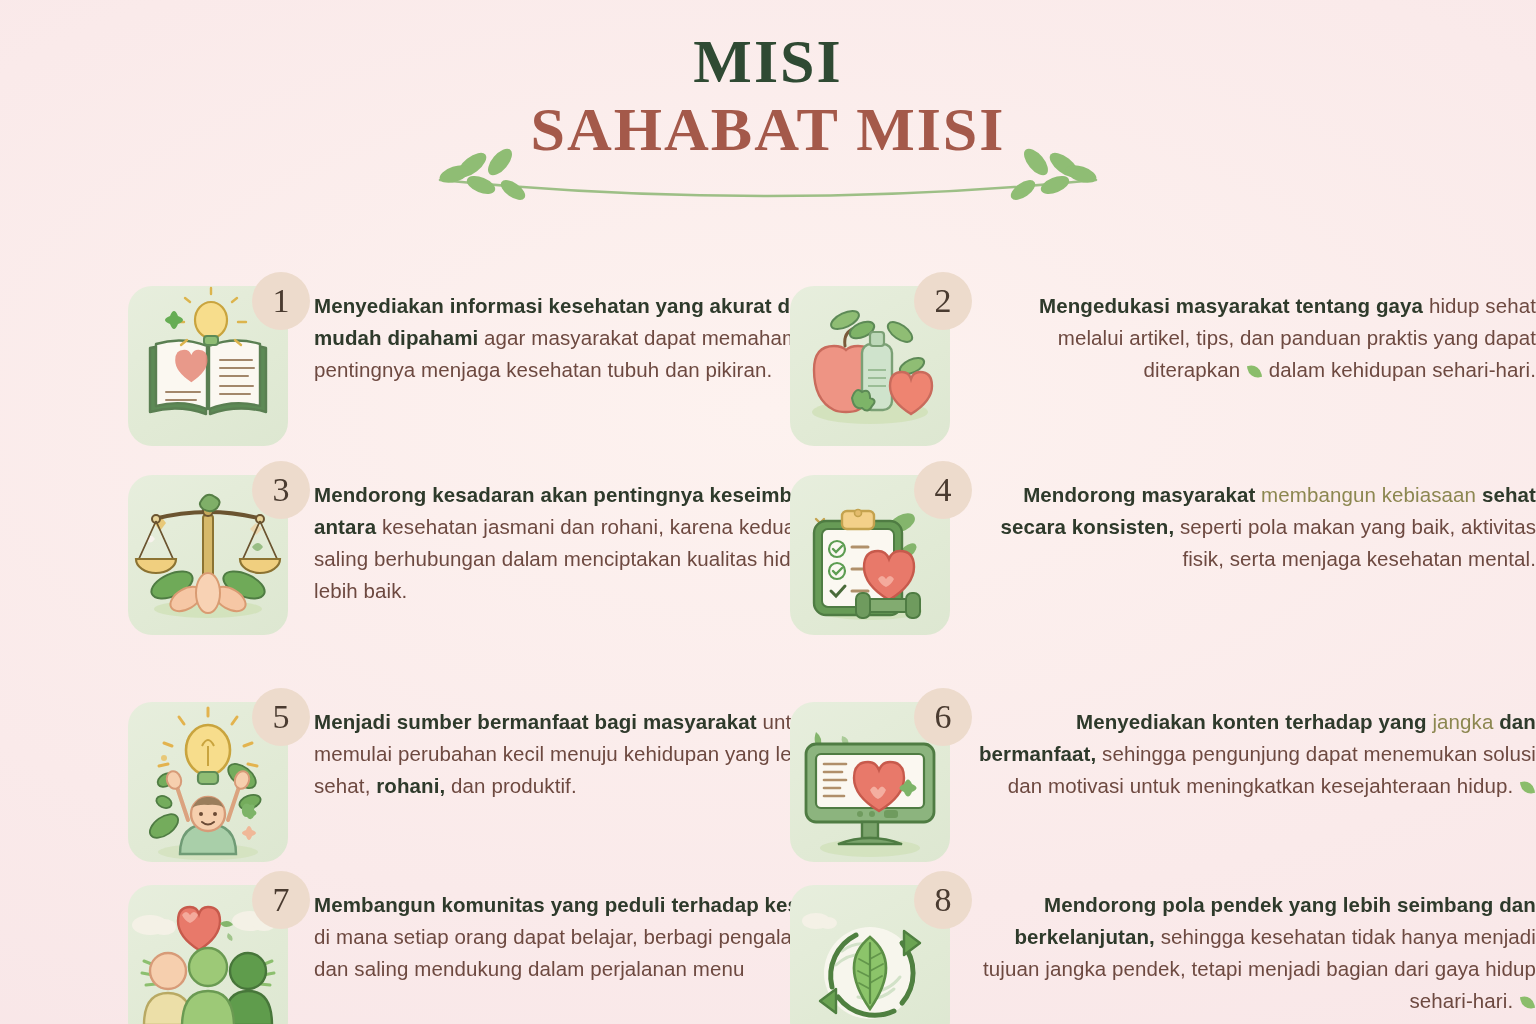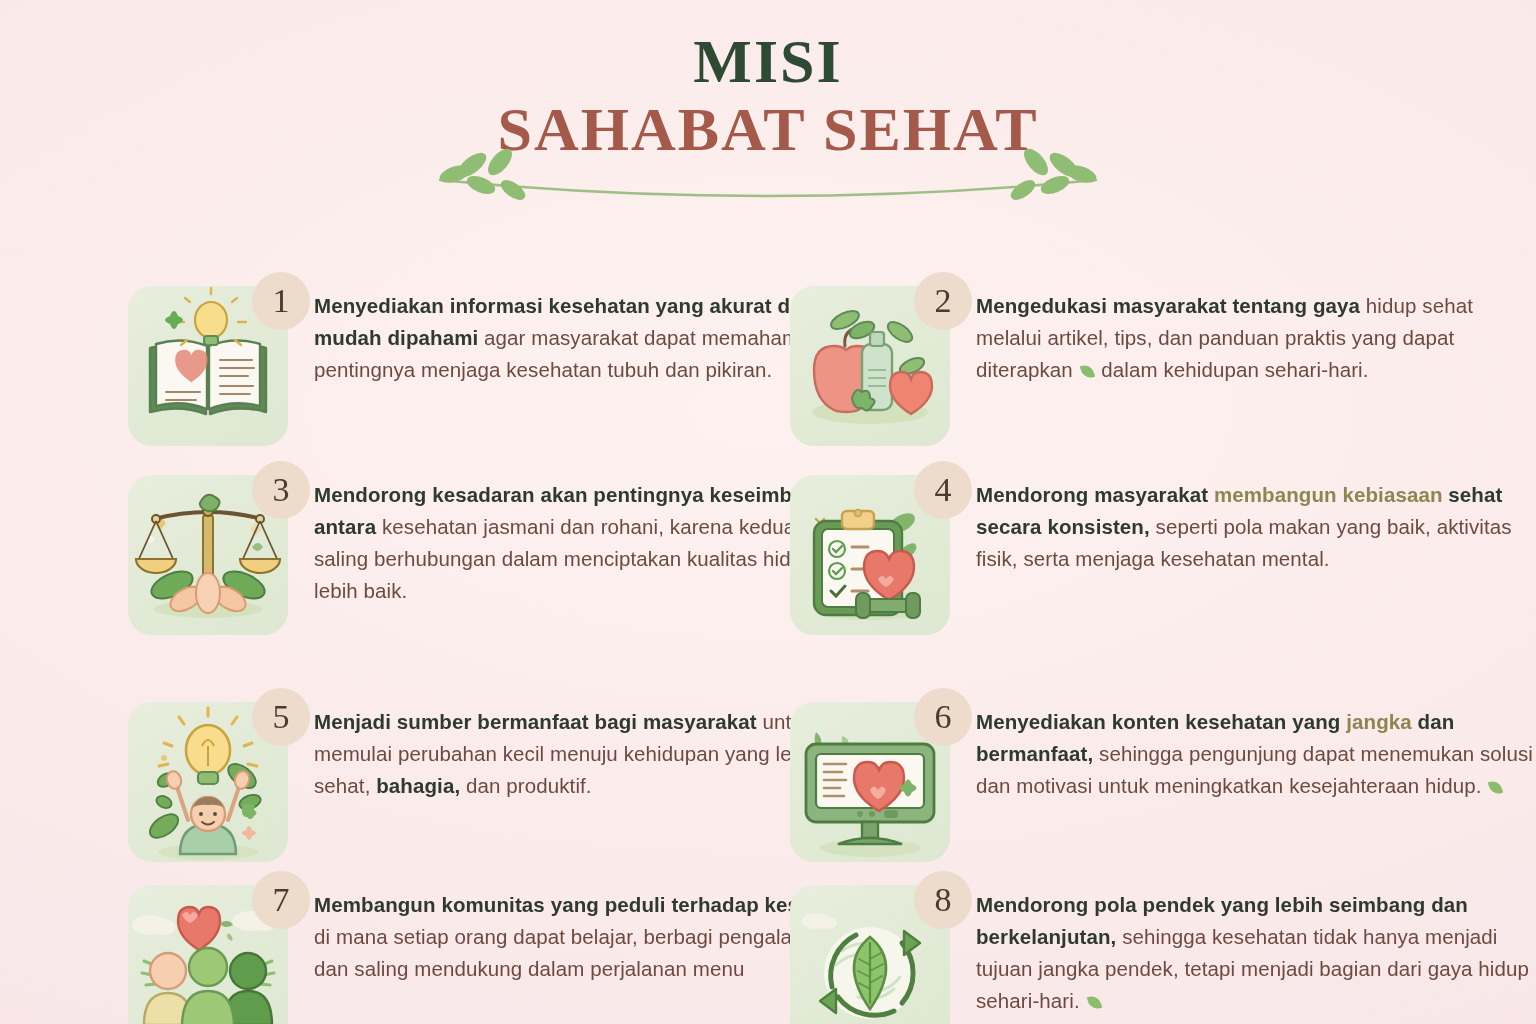--- a/index.html
+++ b/index.html
@@ -110,43 +110,43 @@
   .body {
     position: absolute;
     top: 18px;
     left: 186px;
     width: 560px;
     font-size: 20.5px;
     line-height: 32px;
     color: #6d4940;
     letter-spacing: 0.1px;
   }
-  .card.col-r .body { width: 560px; }
+  .card.col-r .body { width: 560px; text-align: right; }
   .body b {
     color: #2e3a2b;
     font-weight: bold;
   }
-  .body .tan { color: #8c8750; font-weight: bold; }
+  .body .tan { color: #8c8750; font-weight: normal; }
   .leafglyph {
     display: inline-block;
     width: 13px;
     height: 13px;
     background: #8bbd6b;
     border-radius: 0 80% 0 80%;
     transform: rotate(-10deg);
     vertical-align: -1px;
     margin: 0 2px;
   }
 </style>
 </head>
 <body>
 
 <div class="header">
   <div class="title-misi">MISI</div>
-  <div class="title-sub">SAHABAT SEHAT</div>
+  <div class="title-sub">SAHABAT MISI</div>
   <div class="branch-wrap">
     <svg viewBox="0 0 1536 80" width="1536" height="80">
       <path d="M440 50 Q768 82 1096 50" stroke="#9dbf86" stroke-width="2.6" fill="none" stroke-linecap="round"></path>
       <g fill="#8fbd74">
         <ellipse cx="472" cy="35" rx="17" ry="8" transform="rotate(-38 472 35)"></ellipse>
         <ellipse cx="500" cy="32" rx="16" ry="8" transform="rotate(-50 500 32)"></ellipse>
         <ellipse cx="481" cy="55" rx="15" ry="7.5" transform="rotate(22 481 55)"></ellipse>
         <ellipse cx="513" cy="60" rx="14" ry="7" transform="rotate(35 513 60)"></ellipse>
         <ellipse cx="455" cy="44" rx="16" ry="7.5" transform="rotate(-18 455 44)"></ellipse>
       </g>
@@ -337,21 +337,21 @@
         <ellipse cx="114" cy="78" rx="7" ry="9" fill="#f6cfae" stroke="#d79b78" stroke-width="2" transform="rotate(18 114 78)"></ellipse>
         <path d="M52 152 q0-30 28-30 t28 30z" fill="#a9cfa9" stroke="#6f9b75" stroke-width="2.4"></path>
         <circle cx="80" cy="112" r="17" fill="#f6cfae" stroke="#d79b78" stroke-width="2.4"></circle>
         <path d="M64 106 q6-12 16-11 11-1 16 11 -5-4 -16-3 -10-1 -16 3z" fill="#9a7d5c"></path>
         <circle cx="73" cy="112" r="2" fill="#6b4a35"></circle>
         <circle cx="87" cy="112" r="2" fill="#6b4a35"></circle>
         <path d="M74 120 q6 5 12 0" stroke="#6b4a35" stroke-width="2" fill="none" stroke-linecap="round"></path>
       </svg>
     </div>
     <div class="badge">5</div>
-    <div class="body"><b>Menjadi sumber bermanfaat bagi masyarakat</b><span> untuk memulai perubahan kecil menuju kehidupan yang lebih sehat, </span><b>bahagia,</b><span> dan produktif.</span></div>
+    <div class="body"><b>Menjadi sumber bermanfaat bagi masyarakat</b><span> untuk memulai perubahan kecil menuju kehidupan yang lebih sehat, </span><b>rohani,</b><span> dan produktif.</span></div>
   </div>
 
   <div class="card col-r row-3">
     <div class="tile">
       <svg viewBox="0 0 160 160">
         <ellipse cx="80" cy="146" rx="50" ry="9" fill="#cfe0b6" opacity="0.7"></ellipse>
         <g fill="#84b56c">
           <path d="M26 30 q8 6 4 16 -8-4 -4-16z"></path>
           <path d="M52 34 q8 2 6 9 -8 0 -6-9z" opacity="0.6"></path>
         </g>
@@ -370,21 +370,21 @@
         <g fill="#6f9b5e">
             <circle cx="70" cy="112" r="3"></circle>
             <circle cx="82" cy="112" r="3"></circle>
             <rect x="94" y="108" width="14" height="8" rx="3"></rect>
           </g>
         <rect x="72" y="120" width="16" height="16" fill="#7ba46c" stroke="#4f7c43" stroke-width="2.4"></rect>
         <path d="M48 142 q32-12 64 0z" fill="#7ba46c" stroke="#4f7c43" stroke-width="2.4"></path>
       </svg>
     </div>
     <div class="badge">6</div>
-    <div class="body"><b>Menyediakan konten kesehatan yang</b><span class="tan"> jangka</span><b> dan bermanfaat,</b><span> sehingga pengunjung dapat menemukan solusi dan motivasi untuk meningkatkan kesejahteraan hidup. </span><span class="leafglyph"></span></div>
+    <div class="body"><b>Menyediakan konten terhadap yang</b><span class="tan"> jangka</span><b> dan bermanfaat,</b><span> sehingga pengunjung dapat menemukan solusi dan motivasi untuk meningkatkan kesejahteraan hidup. </span><span class="leafglyph"></span></div>
   </div>
 
   <div class="card col-l row-4">
     <div class="tile">
       <svg viewBox="0 0 160 160">
         <ellipse cx="22" cy="40" rx="18" ry="10" fill="#f4f1e6"></ellipse>
         <ellipse cx="36" cy="42" rx="12" ry="8" fill="#f4f1e6"></ellipse>
         <ellipse cx="122" cy="36" rx="18" ry="10" fill="#f4f1e6"></ellipse>
         <ellipse cx="136" cy="38" rx="12" ry="8" fill="#f4f1e6"></ellipse>
         <path d="M50 36 q0-14 12-14 7 0 9 7 2-7 9-7 12 0 12 14 0 16-21 29-21-13-21-29z" fill="#e8796a" stroke="#c75a4c" stroke-width="2.4"></path>

